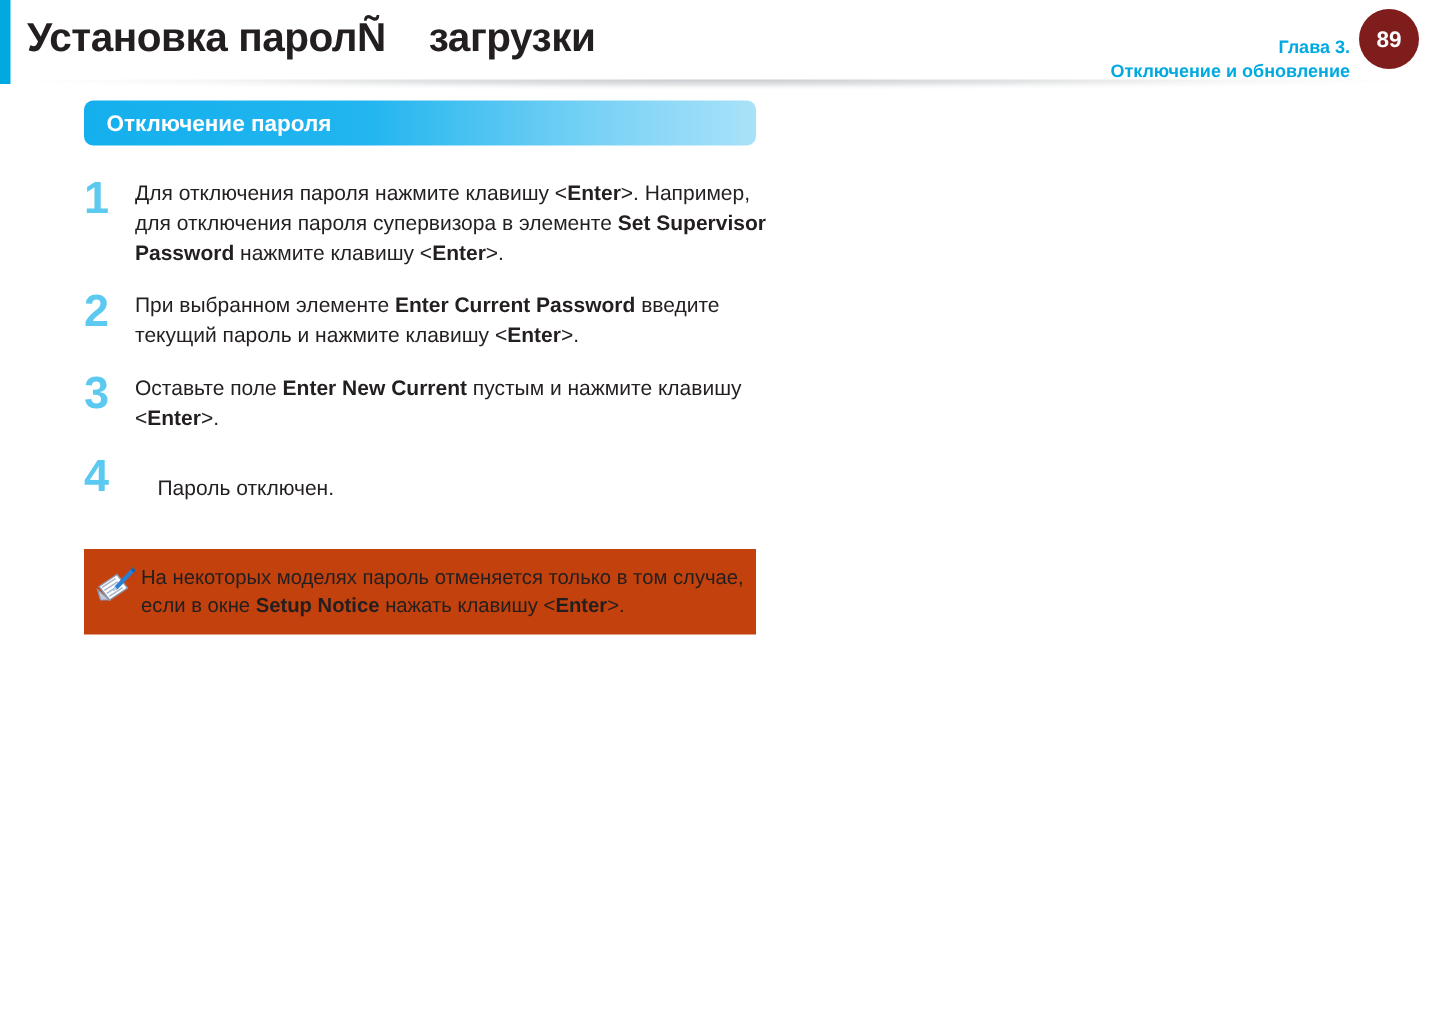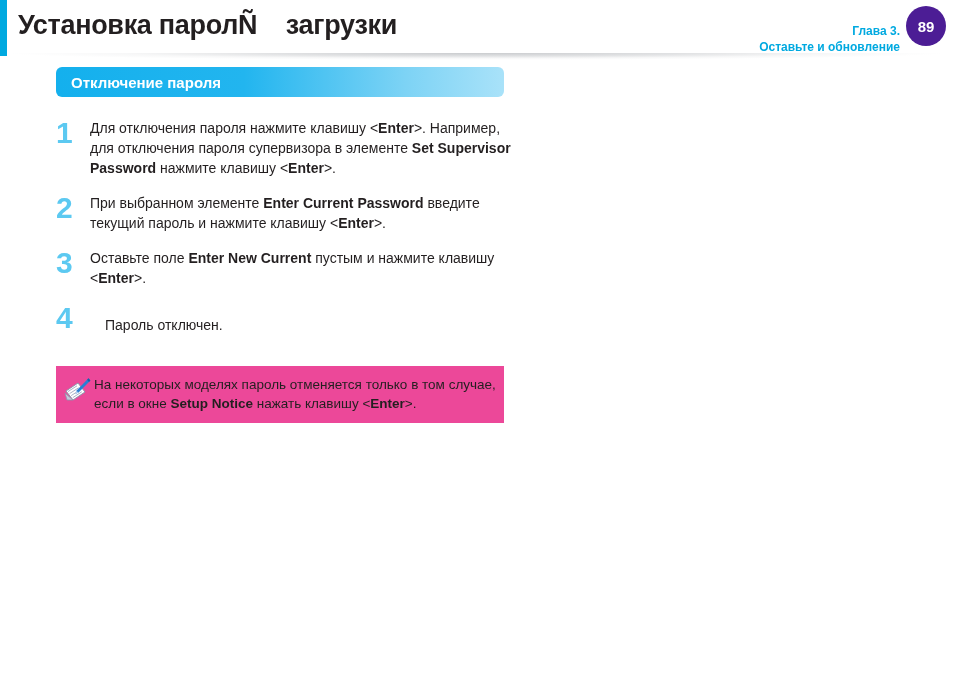--- a/index.html
+++ b/index.html
@@ -59,21 +59,21 @@
     color: #00a9e0;
     white-space: nowrap;
   }
   .page-number-circle {
     position: absolute;
     right: 8px;
     top: 6px;
     width: 40px;
     height: 40px;
     border-radius: 50%;
-    background: #4c1d95;
+    background: #7f1d1d;
     color: #ffffff;
     font-size: 15px;
     font-weight: bold;
     display: flex;
     align-items: center;
     justify-content: center;
   }
   .header-shadow {
     position: absolute;
     left: 0;
@@ -144,21 +144,21 @@
   .step-extra {
     margin-top: 12px;
     margin-left: 15px;
   }
 
   
   .note-box {
     margin-top: 31px;
     margin-left: 16px;
     width: 448px;
-    background: #ec4899;
+    background: #c2410c;
     display: flex;
     align-items: flex-start;
     padding: 9px 8px 10px 8px;
     box-sizing: border-box;
   }
   .note-icon {
     flex: 0 0 30px;
     height: 26px;
     margin-top: 1px;
   }
@@ -171,21 +171,21 @@
   .note-text b { font-weight: bold; }
 </style>
 </head>
 <body>
 
 <div class="page-header">
   <div class="header-accent"></div>
   <div class="page-title">Установка паролÑ загрузки</div>
   <div class="header-right">
     <div class="chapter-line-1">Глава 3.</div>
-    <div class="chapter-line-2">Оставьте и обновление</div>
+    <div class="chapter-line-2">Отключение и обновление</div>
   </div>
   <div class="page-number-circle">89</div>
   <div class="header-shadow"></div>
 </div>
 
 <div class="content">
 
   <div class="section-bar">
     <span class="section-bar-label">Отключение пароля</span>
   </div>

